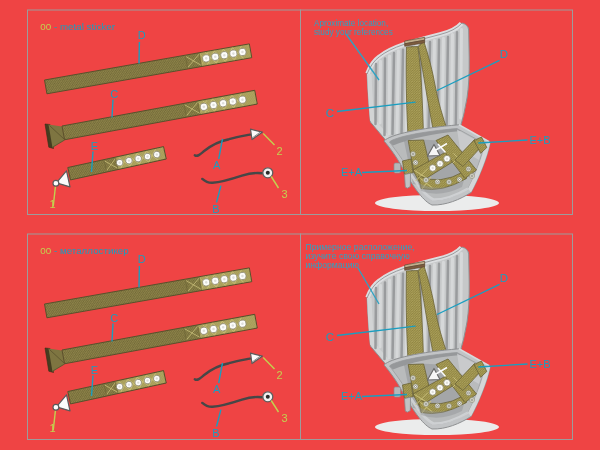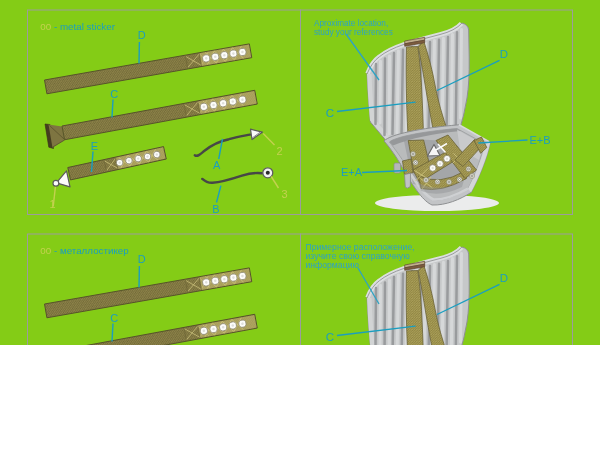--- a/index.html
+++ b/index.html
@@ -1,16 +1,16 @@
 <!DOCTYPE html>
 <html><head>
 <meta charset="utf-8">
 <style>
 html,body{margin:0;padding:0;background:#ffffff;}
-#stage{position:relative;width:600px;height:345px;background:#84cc16;overflow:hidden;
+#stage{position:relative;width:600px;height:450px;background:#ef4444;overflow:hidden;
 font-family:"Liberation Sans",sans-serif;}
 </style>
 </head>
 <body>
 <div id="stage">
 <svg width="600" height="450" viewBox="0 0 600 450">
 <defs>
 <pattern id="web" patternUnits="userSpaceOnUse" width="2.4" height="2.4">
   <rect width="2.4" height="2.4" fill="#877e45"></rect>
   <path d="M0,2.4 L2.4,0" stroke="#6d6436" stroke-width="0.7"></path>

